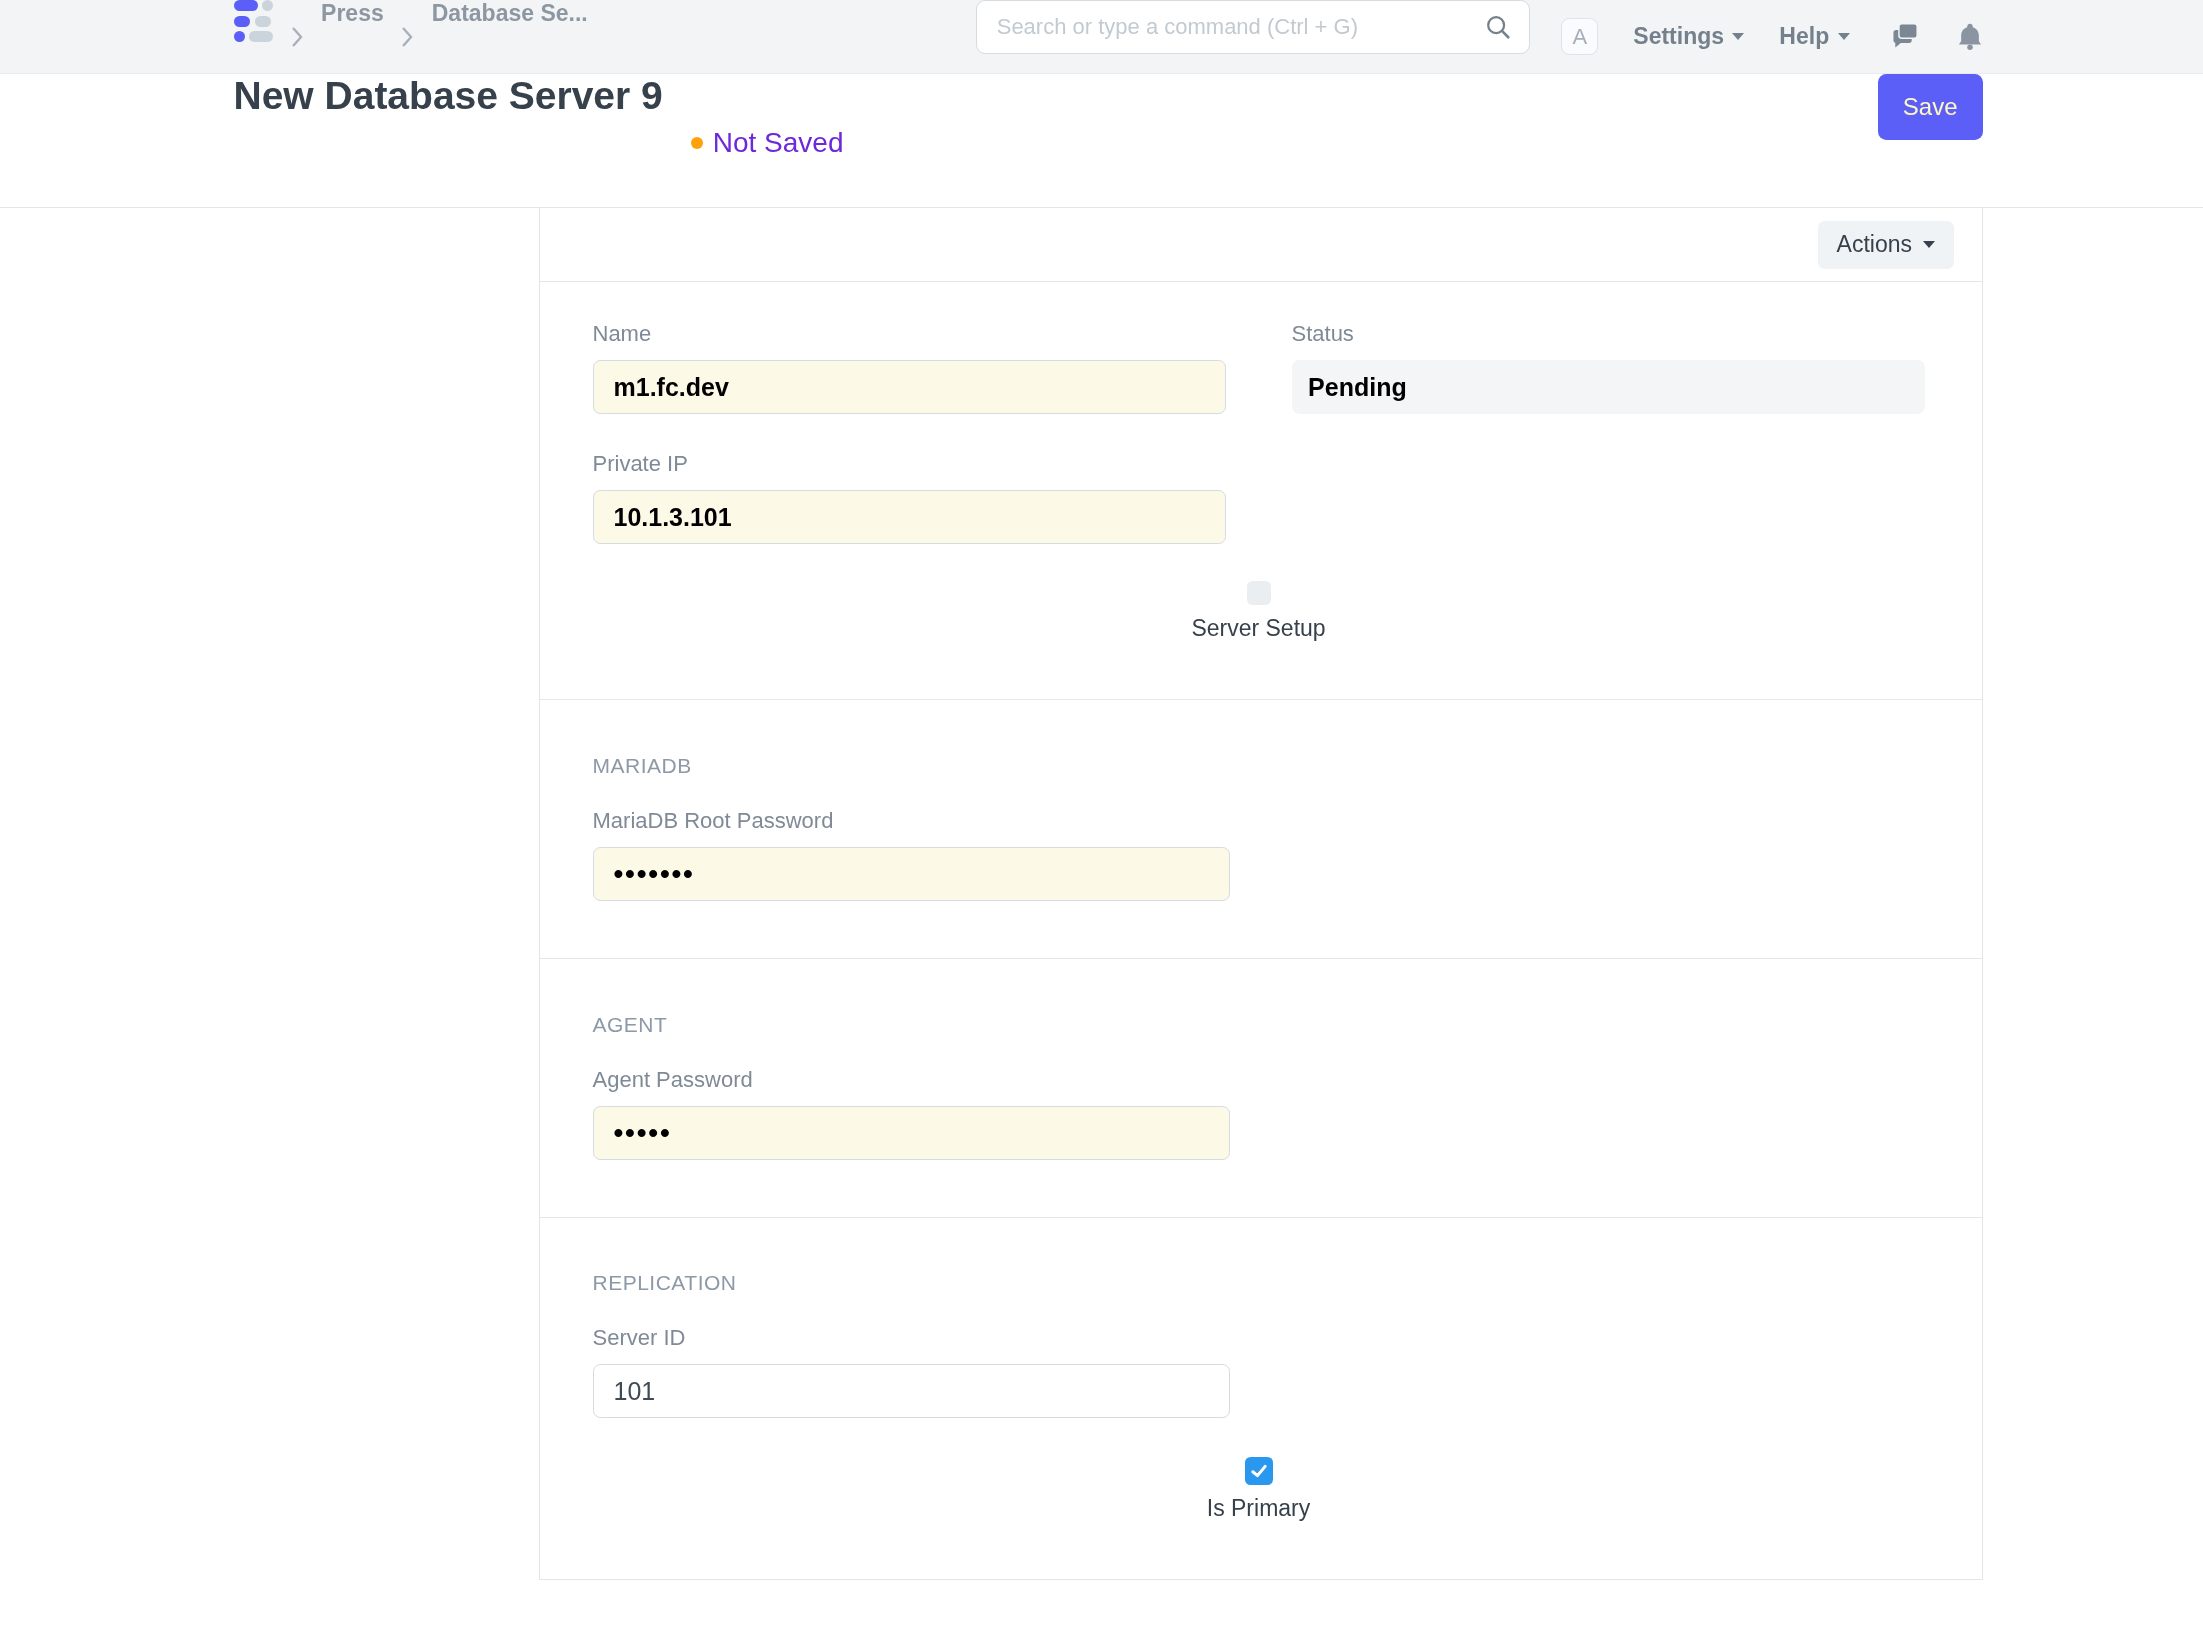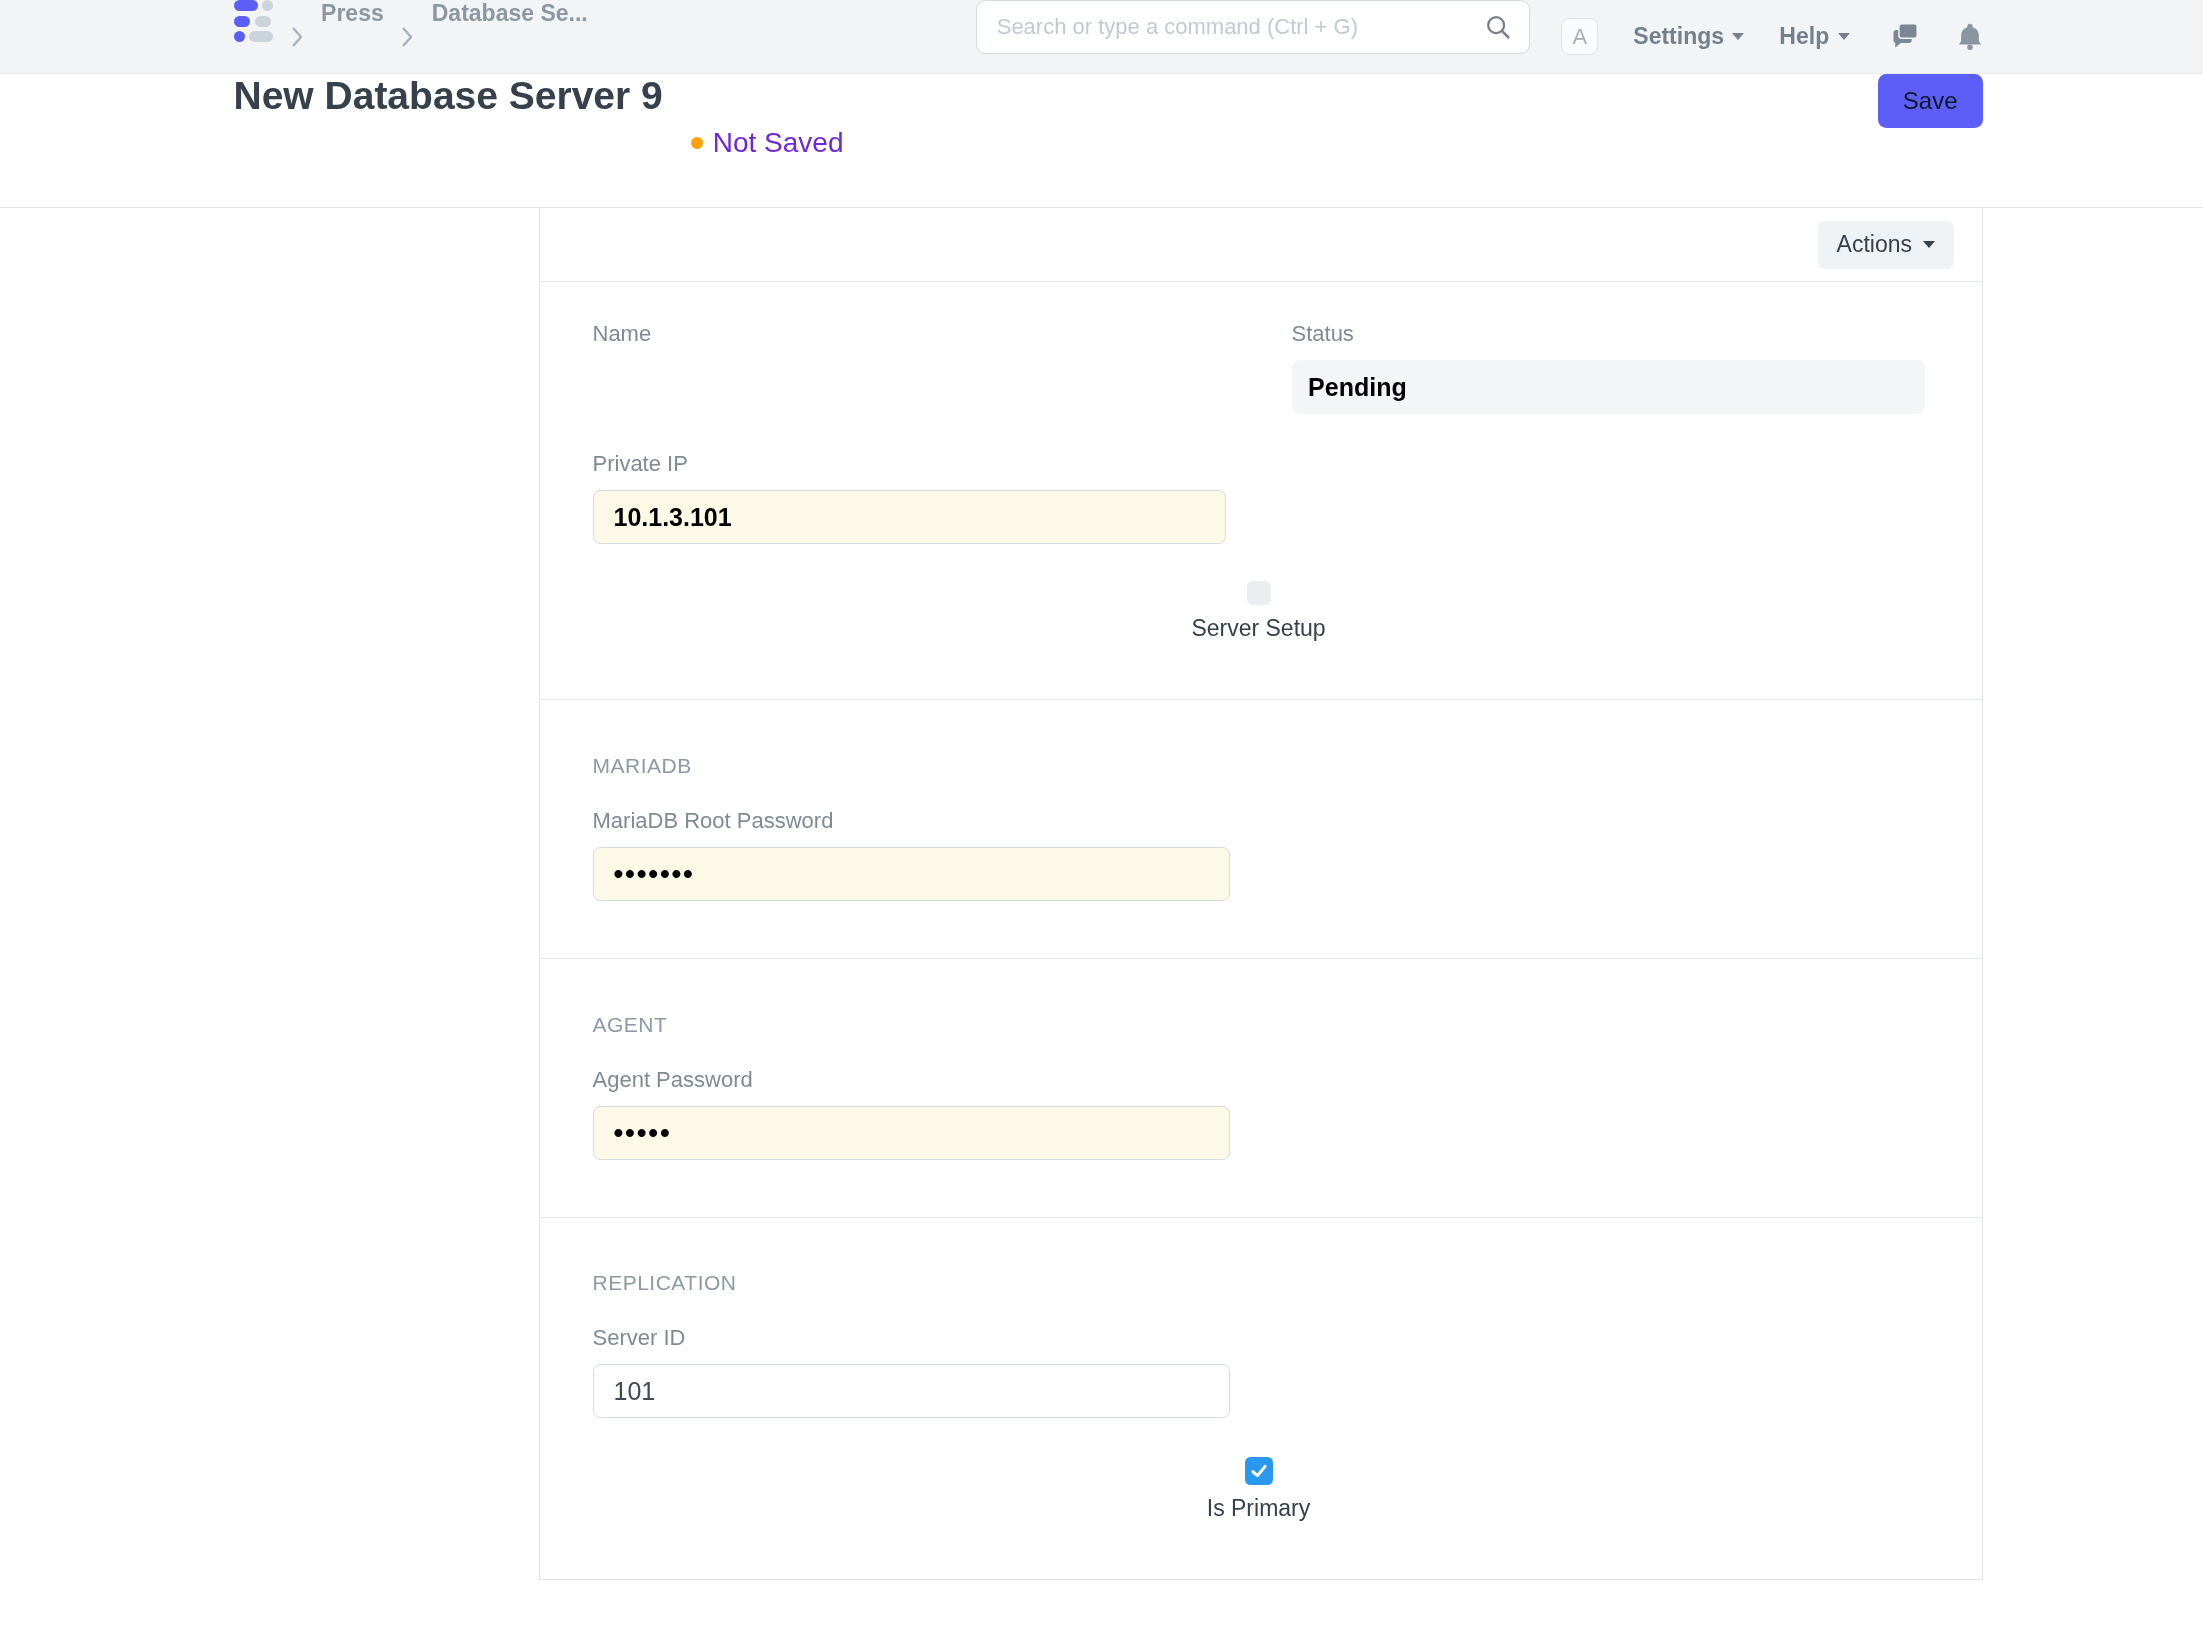--- a/index.html
+++ b/index.html
@@ -68,22 +68,22 @@
   .nav-icon { margin-left: 37px; cursor: pointer; display: flex; align-items: center; }
 
   
   .page-header { height: 134px; background: #ffffff; border-bottom: 0.9px solid #e2e6e9; }
   .page-title { font-size: 39px; font-weight: 700; color: #36414c; margin-left: 12px; }
   .indicator { display: flex; align-items: center; gap: 10px; margin-left: 28px; margin-top: 5.5px; }
   .indicator .dot { width: 12px; height: 12px; border-radius: 50%; background: #ffa10a; }
   .indicator .txt { font-size: 28px; font-weight: 400; color: #6d28d9; }
   .btn-primary {
     margin-left: auto;
-    height: 54px; padding: 0 25px;
-    background: #5b5ff7; color: #0f172a;
+    height: 66px; padding: 0 25px;
+    background: #5b5ff7; color: #fef9c3;
     font-family: "Liberation Sans", sans-serif;
     font-size: 24px; font-weight: 500;
     border: none; border-radius: 8.3px; cursor: pointer;
   }
 
   
   .layout { width: 1761px; margin: 0 auto; }
   .form-container {
     margin-left: 317px; width: 1444px;
     border-left: 0.9px solid #e2e6e9;
@@ -229,20 +229,21 @@
       <button class="btn-default">
         <span>Actions</span>
         <span class="caret"></span>
       </button>
     </div>
 
     <div class="section">
       <div class="grid2">
         <div class="field">
           <div class="label">Name</div>
+          <input class="ctl ctl-changed" readonly="" value="m1.fc.dev" style="">
         </div>
         <div class="field">
           <div class="label">Status</div>
           <div class="ctl ctl-plain">Pending</div>
         </div>
         <div class="field">
           <div class="label">Private IP</div>
           <input class="ctl ctl-changed" readonly="" value="10.1.3.101" style="">
         </div>
       </div>

